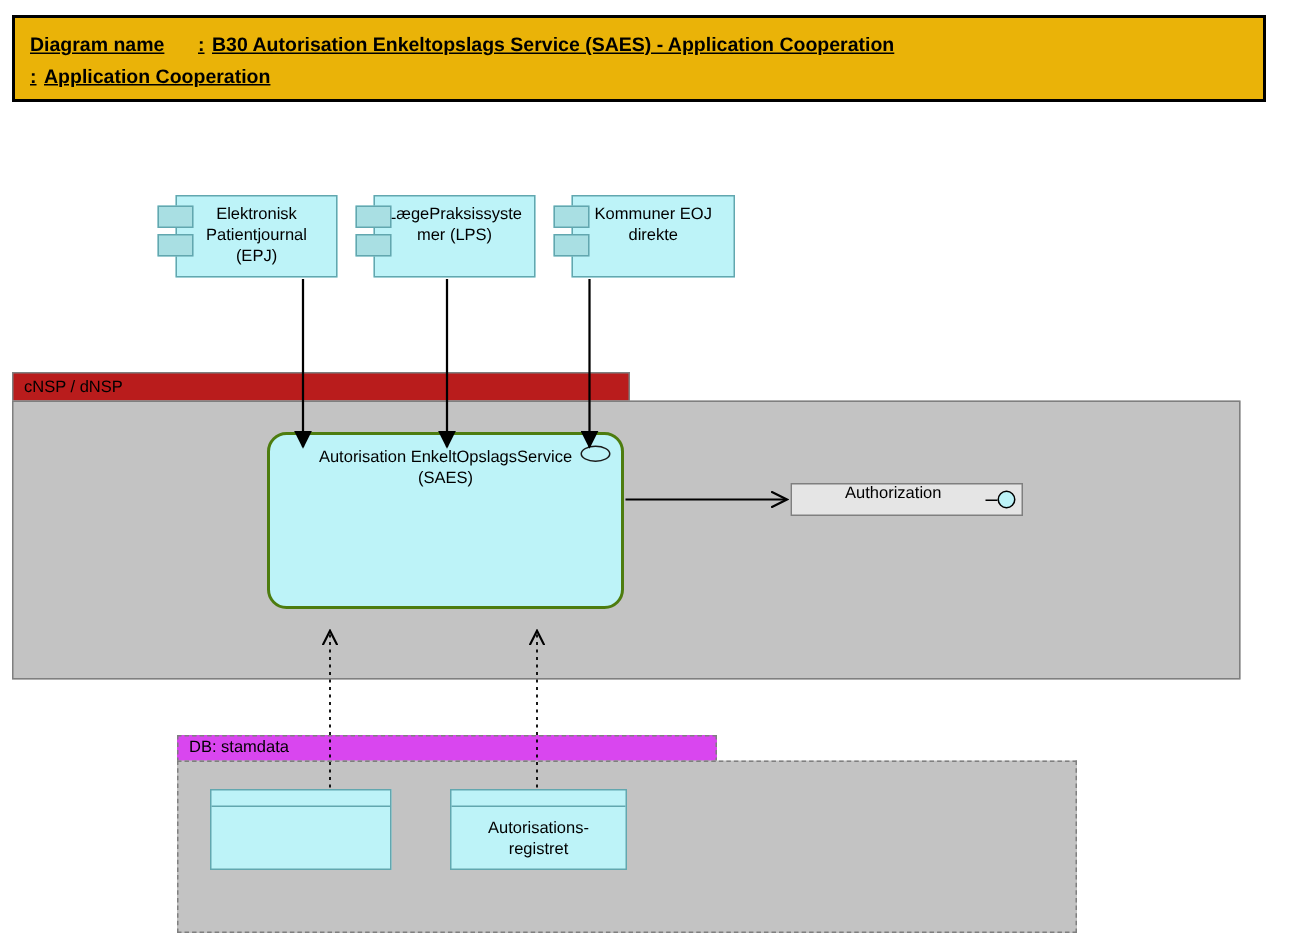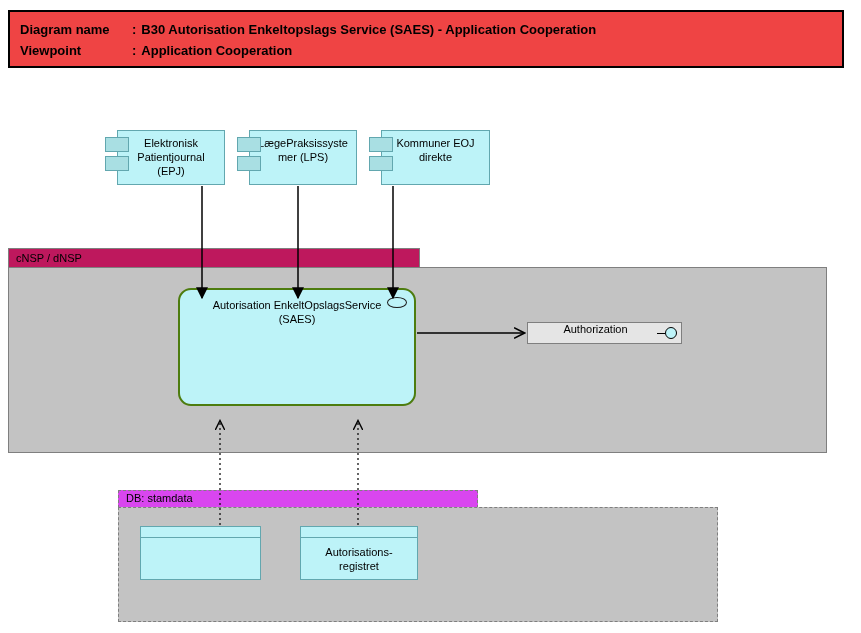--- a/index.html
+++ b/index.html
@@ -10,41 +10,41 @@
     position: relative;
     width: 861px; height: 633px;
     background: #ffffff;
     overflow: hidden;
   }
 
   
   .title-box {
     position: absolute; left: 8px; top: 10px;
     width: 836px; height: 58px;
-    background: #ef4444;
+    background: #eab308;
     border: 2px solid #000;
     padding: 7px 0 0 10px;
-    font-size: 13px; font-weight: bold; line-height: 21px;
+    font-size: 13px; font-weight: bold; line-height: 21px; text-decoration: underline;
   }
   .title-line { display: flex; }
   .title-label { display: inline-block; width: 112px; }
   .title-sep { display: inline-block; }
   .title-text { display: inline-block; margin-left: 5px; }
 
   
   .group-tab {
     position: absolute;
     font-size: 11px; line-height: 18px;
     padding-left: 7px;
   }
   .group-body { position: absolute; }
 
   .cnsp-tab {
     left: 8px; top: 248px; width: 412px; height: 20px;
-    background: #be185d; border: 1px solid #7F7F7F;
+    background: #b91c1c; border: 1px solid #7F7F7F;
     line-height: 18px;
   }
   .cnsp-body {
     left: 8px; top: 267px; width: 819px; height: 186px;
     background: #C3C3C3; border: 1px solid #7F7F7F;
   }
 
   .db-tab {
     left: 118px; top: 490px; width: 360px; height: 18px;
     background: #d946ef; border: 1.5px dashed #7F7F7F;
@@ -149,21 +149,20 @@
 
 <div class="canvas">
 
   <div class="title-box">
     <div class="title-line">
       <span class="title-label">Diagram name</span>
         <span class="title-sep">:</span>
         <span class="title-text">B30 Autorisation Enkeltopslags Service (SAES) - Application Cooperation</span>
     </div>
     <div class="title-line">
-      <span class="title-label">Viewpoint</span>
         <span class="title-sep">:</span>
         <span class="title-text">Application Cooperation</span>
     </div>
   </div>
 
   <div class="group-tab cnsp-tab">cNSP / dNSP</div>
   <div class="group-body cnsp-body"></div>
 
   <div class="group-tab db-tab">DB: stamdata</div>
   <div class="group-body db-body"></div>

